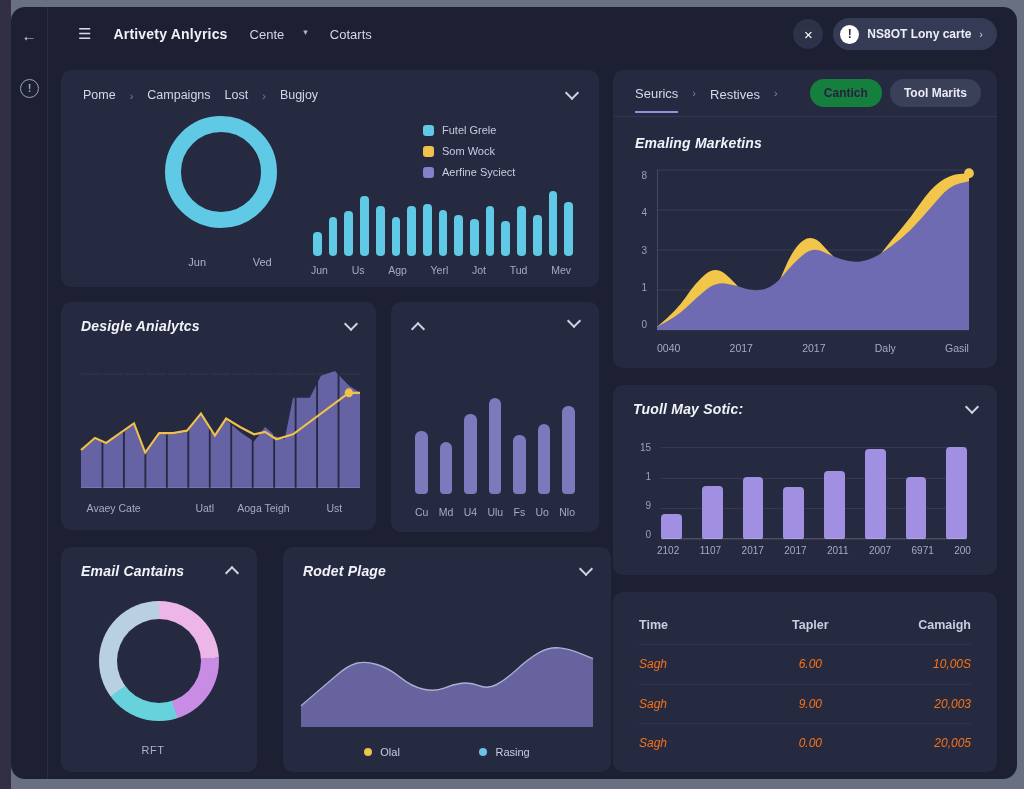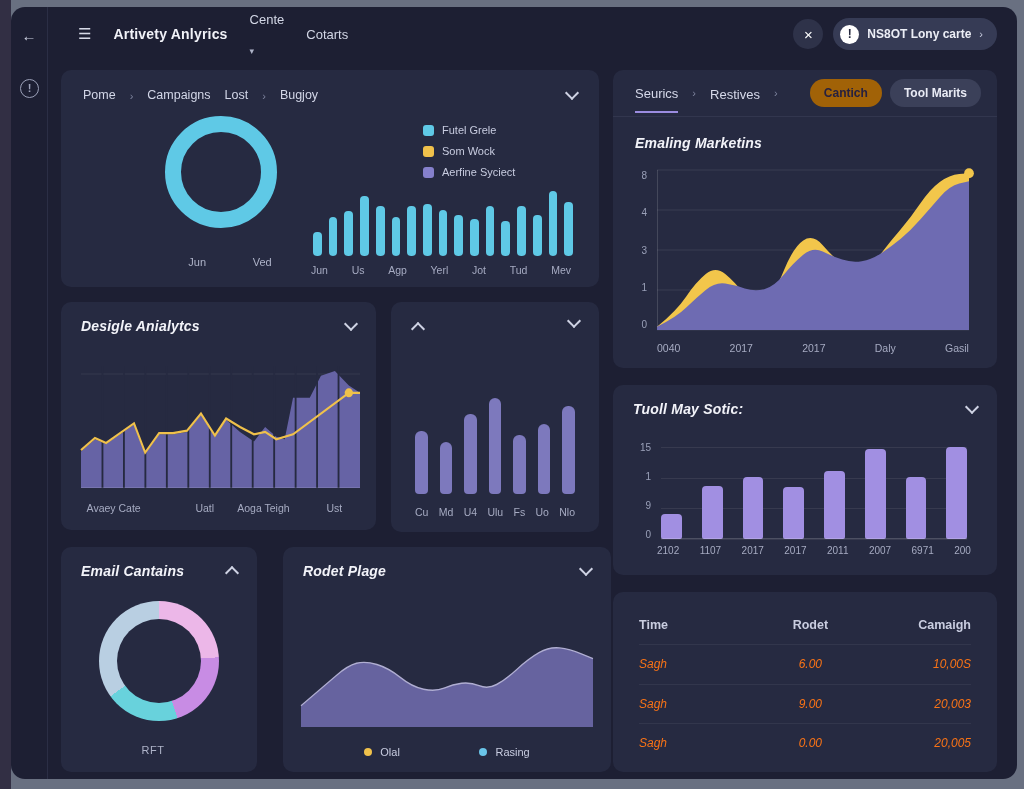--- a/index.html
+++ b/index.html
@@ -12,21 +12,21 @@
   .sidebar{position:absolute;left:0;top:0;bottom:0;width:36px;border-right:1px solid #2b2e45;}
   .side-ico{position:absolute;left:0;width:36px;text-align:center;color:#cdd1e2;}
   .back-ico{top:20px;font-size:15px;cursor:pointer;}
   .info-ico{top:72px;left:9px;width:17px;height:17px;border:1.5px solid #9ba0b8;border-radius:50%;
             color:#9ba0b8;font-size:11px;font-weight:700;line-height:17px;text-align:center;cursor:pointer;}
   
   .topbar{position:absolute;left:37px;right:0;top:0;height:54px;display:flex;align-items:center;
           padding:0 20px 0 30px;box-sizing:border-box;gap:22px;}
   .hamburger{color:#d7dae8;font-size:15px;cursor:pointer;}
   .app-title{color:#f1f2f8;font-size:14px;font-weight:700;letter-spacing:.2px;}
-  .nav-item{color:#d3d7e6;font-size:13px;cursor:pointer;display:flex;align-items:flex-start;gap:19px;flex-direction:column;}
+  .nav-item{color:#d3d7e6;font-size:13px;cursor:pointer;display:flex;align-items:flex-start;gap:19px;}
   .nav-caret{font-size:9px;color:#aeb3c8;}
   .tb-right{margin-left:auto;display:flex;align-items:center;gap:10px;}
   .close-btn{width:30px;height:30px;border-radius:50%;background:#2e3249;color:#fff;font-size:15px;
              display:flex;align-items:center;justify-content:center;cursor:pointer;}
   .acct-pill{height:32px;border-radius:16px;background:#363b55;display:flex;align-items:center;
              gap:8px;padding:0 14px 0 7px;cursor:pointer;}
   .acct-ico{width:19px;height:19px;border-radius:50%;background:#fff;color:#23263c;font-size:12px;
             font-weight:700;display:flex;align-items:center;justify-content:center;}
   .acct-label{color:#eceef6;font-size:12px;font-weight:600;}
   .acct-caret{color:#c9cde0;font-size:11px;}
@@ -81,21 +81,21 @@
   .xl-mini{position:absolute;left:24px;right:24px;bottom:14px;}
   
   .tabs-row{height:46px;border-bottom:1px solid #32364e;display:flex;align-items:center;
             padding:0 16px 0 22px;gap:14px;}
   .tab{color:#d6d9ea;font-size:13px;cursor:pointer;padding:13px 0 10px;}
   .tab.active{border-bottom:2px solid #9b8ce0;}
   .tab-sep{color:#7e849e;font-size:11px;}
   .pills{margin-left:auto;display:flex;gap:8px;}
   .pill{height:28px;border-radius:14px;display:flex;align-items:center;padding:0 14px;
         font-size:12px;font-weight:700;cursor:pointer;}
-  .pill.primary{background:#a16207;color:#272140;}
+  .pill.primary{background:#15803d;color:#272140;}
   .pill.dark{background:#3b4059;color:#e9ebf5;}
   .emaling-title{padding:18px 22px 0 22px;}
   .ylabels{position:absolute;display:flex;flex-direction:column;justify-content:space-between;
            color:#9aa0b8;font-size:10px;text-align:right;}
   .yl-emaling{left:20px;top:100px;height:160px;width:14px;}
   .emaling-chart{position:absolute;left:44px;right:28px;top:100px;height:160px;}
   .xl-emaling{position:absolute;left:44px;right:28px;top:272px;}
   
   .yl-tuoll{left:22px;top:57px;height:98px;width:16px;}
   .tuoll-plot{position:absolute;left:48px;right:30px;top:62px;height:92px;}
@@ -391,21 +391,21 @@
         <span>2007</span>
         <span>6971</span>
         <span>200</span>
       </div>
   </div>
 
   <div class="panel p-rightC">
     <div class="tbl">
         <div class="tbl-row">
           <div class="tbl-head">Time</div>
-          <div class="tbl-head c2">Rodet</div>
+          <div class="tbl-head c2">Tapler</div>
           <div class="tbl-head c3">Camaigh</div>
         </div>
         <div class="tbl-row">
           <div class="tbl-data">Sagh</div>
           <div class="tbl-data c2">6.00</div>
           <div class="tbl-data c3">10,00S</div>
         </div>
         <div class="tbl-row">
           <div class="tbl-data">Sagh</div>
           <div class="tbl-data c2">9.00</div>

